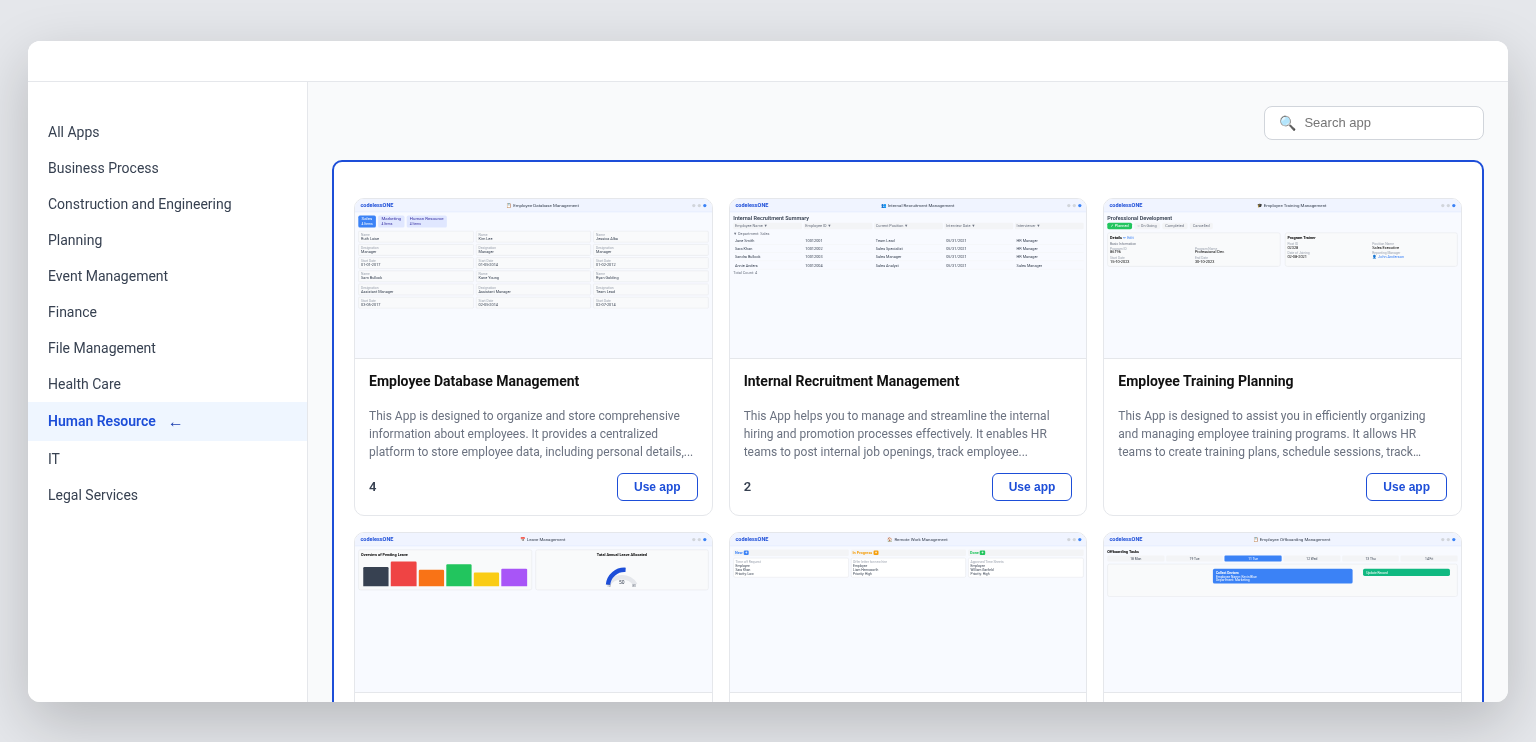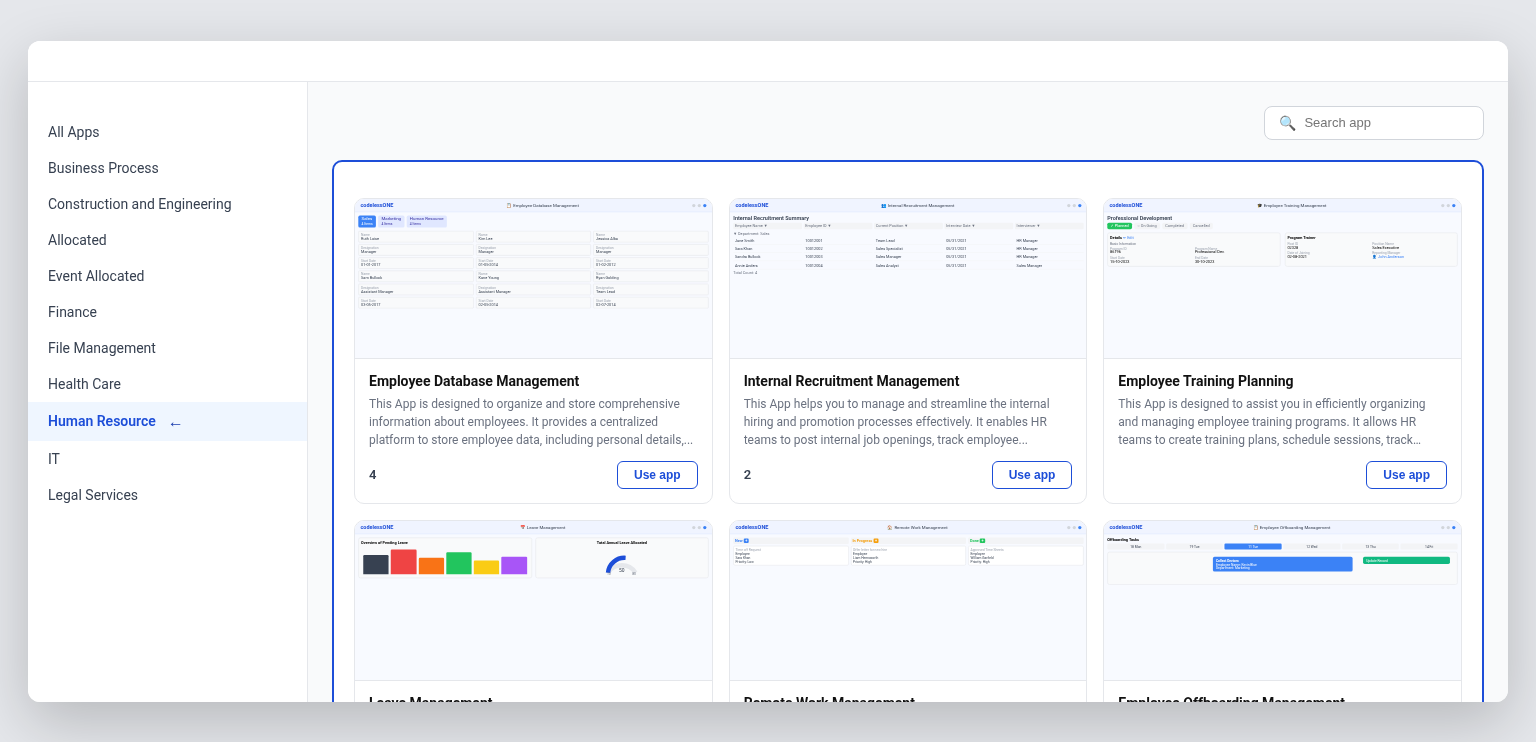--- a/index.html
+++ b/index.html
@@ -229,21 +229,21 @@
     
     .cal-preview { padding: 6px; }
     .cal-header { font-size: 7px; color: #374151; display: flex; gap: 3px; margin-bottom: 4px; }
     .app-info {
       padding: 14px;
     }
     .app-name {
       font-size: 14px;
       font-weight: 700;
       color: #111;
-      margin-bottom: 6px;
+      margin-bottom: 18px;
     }
     .app-desc {
       font-size: 12px;
       color: #6b7280;
       line-height: 1.5;
       margin-bottom: 12px;
       display: -webkit-box;
       -webkit-line-clamp: 3;
       -webkit-box-orient: vertical;
       overflow: hidden;
@@ -283,22 +283,22 @@
     <span class="modal-title"></span>
     <button class="modal-close"></button>
   </div>
   <div class="modal-body">
     <div class="sidebar">
       <div class="sidebar-title"></div>
 
     <div class="sidebar-item">All Apps</div>
         <div class="sidebar-item">Business Process</div>
         <div class="sidebar-item">Construction and Engineering</div>
-        <div class="sidebar-item">Allocated</div>
-        <div class="sidebar-item">Event Allocated</div>
+        <div class="sidebar-item">Planning</div>
+        <div class="sidebar-item">Event Management</div>
         <div class="sidebar-item">Finance</div>
         <div class="sidebar-item">File Management</div>
         <div class="sidebar-item">Health Care</div>
         <div class="sidebar-item active">Human Resource<span class="arrow-icon">←</span></div>
         <div class="sidebar-item">IT</div>
         <div class="sidebar-item">Legal Services</div>
       </div>
     <div class="main-content">
       <div class="main-header">
         <span class="main-title"></span>

